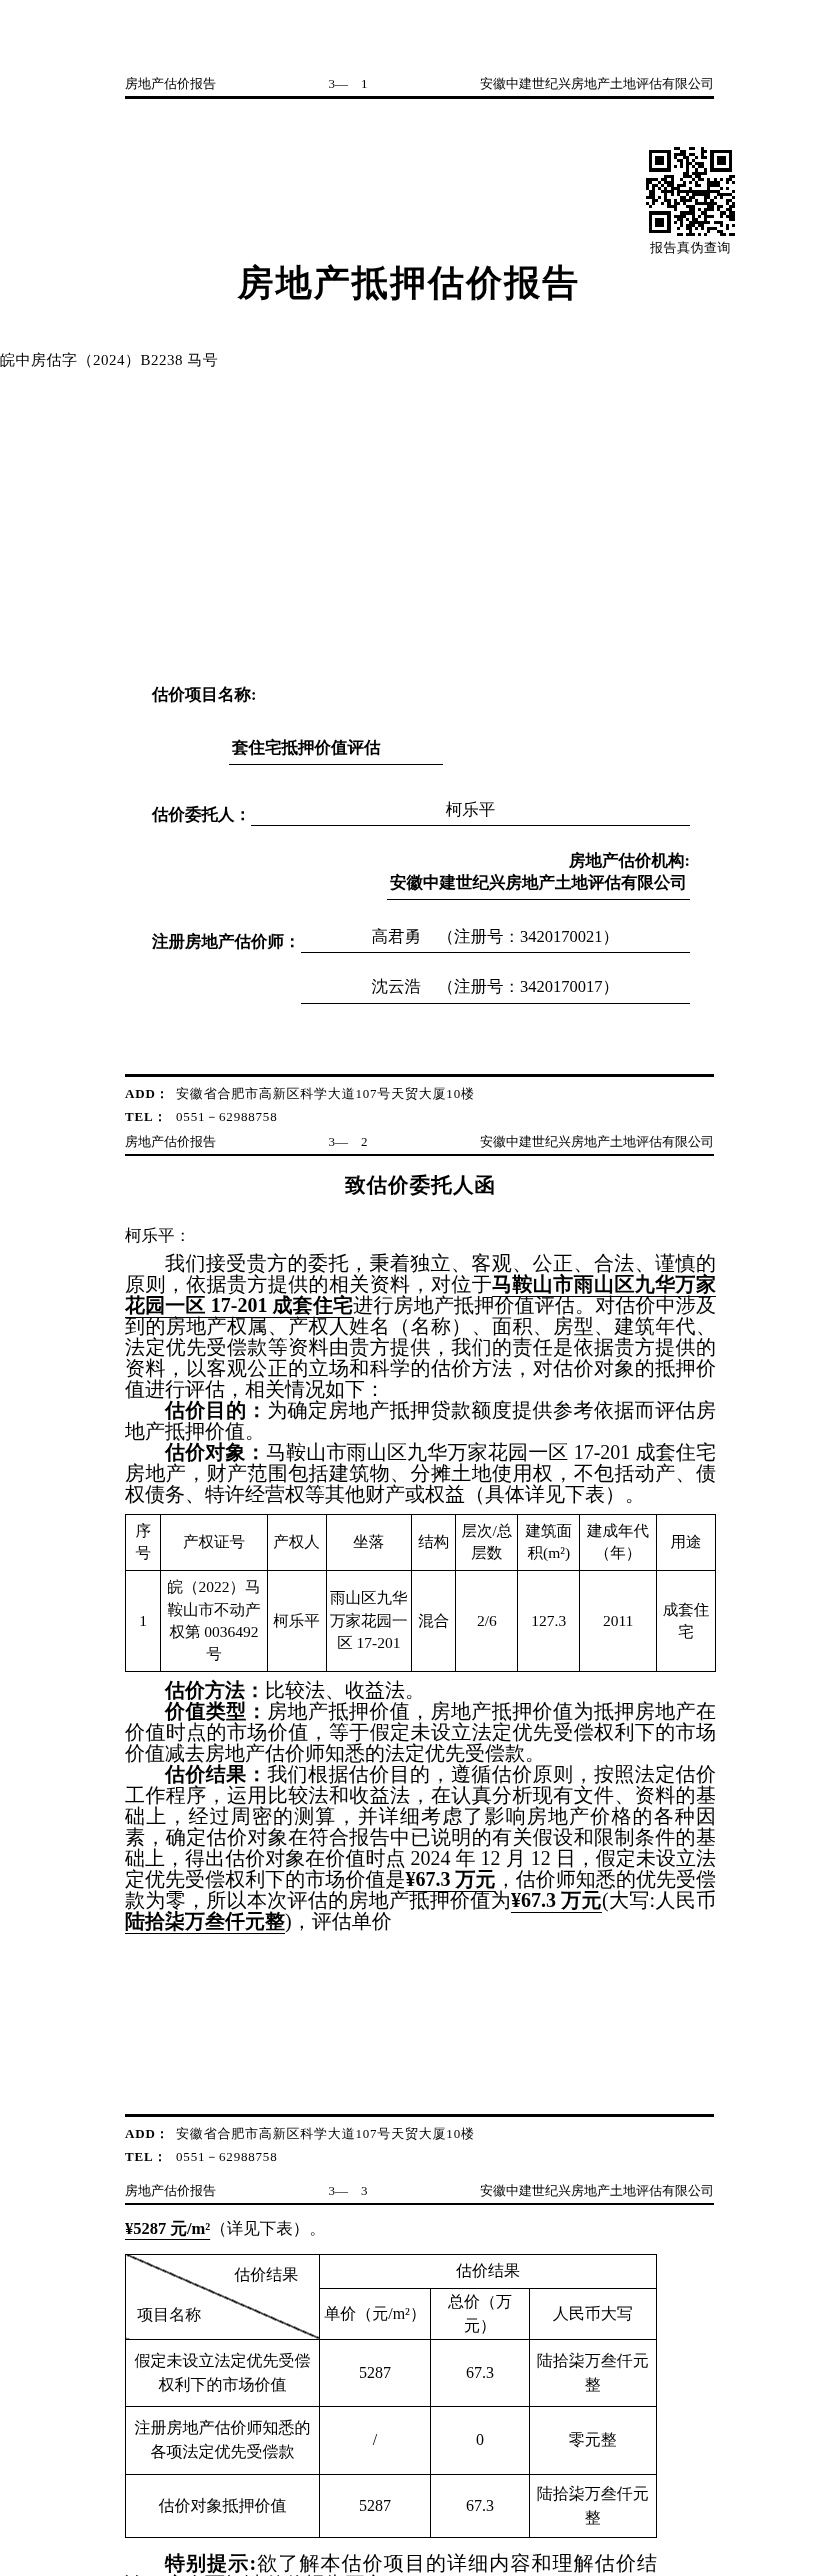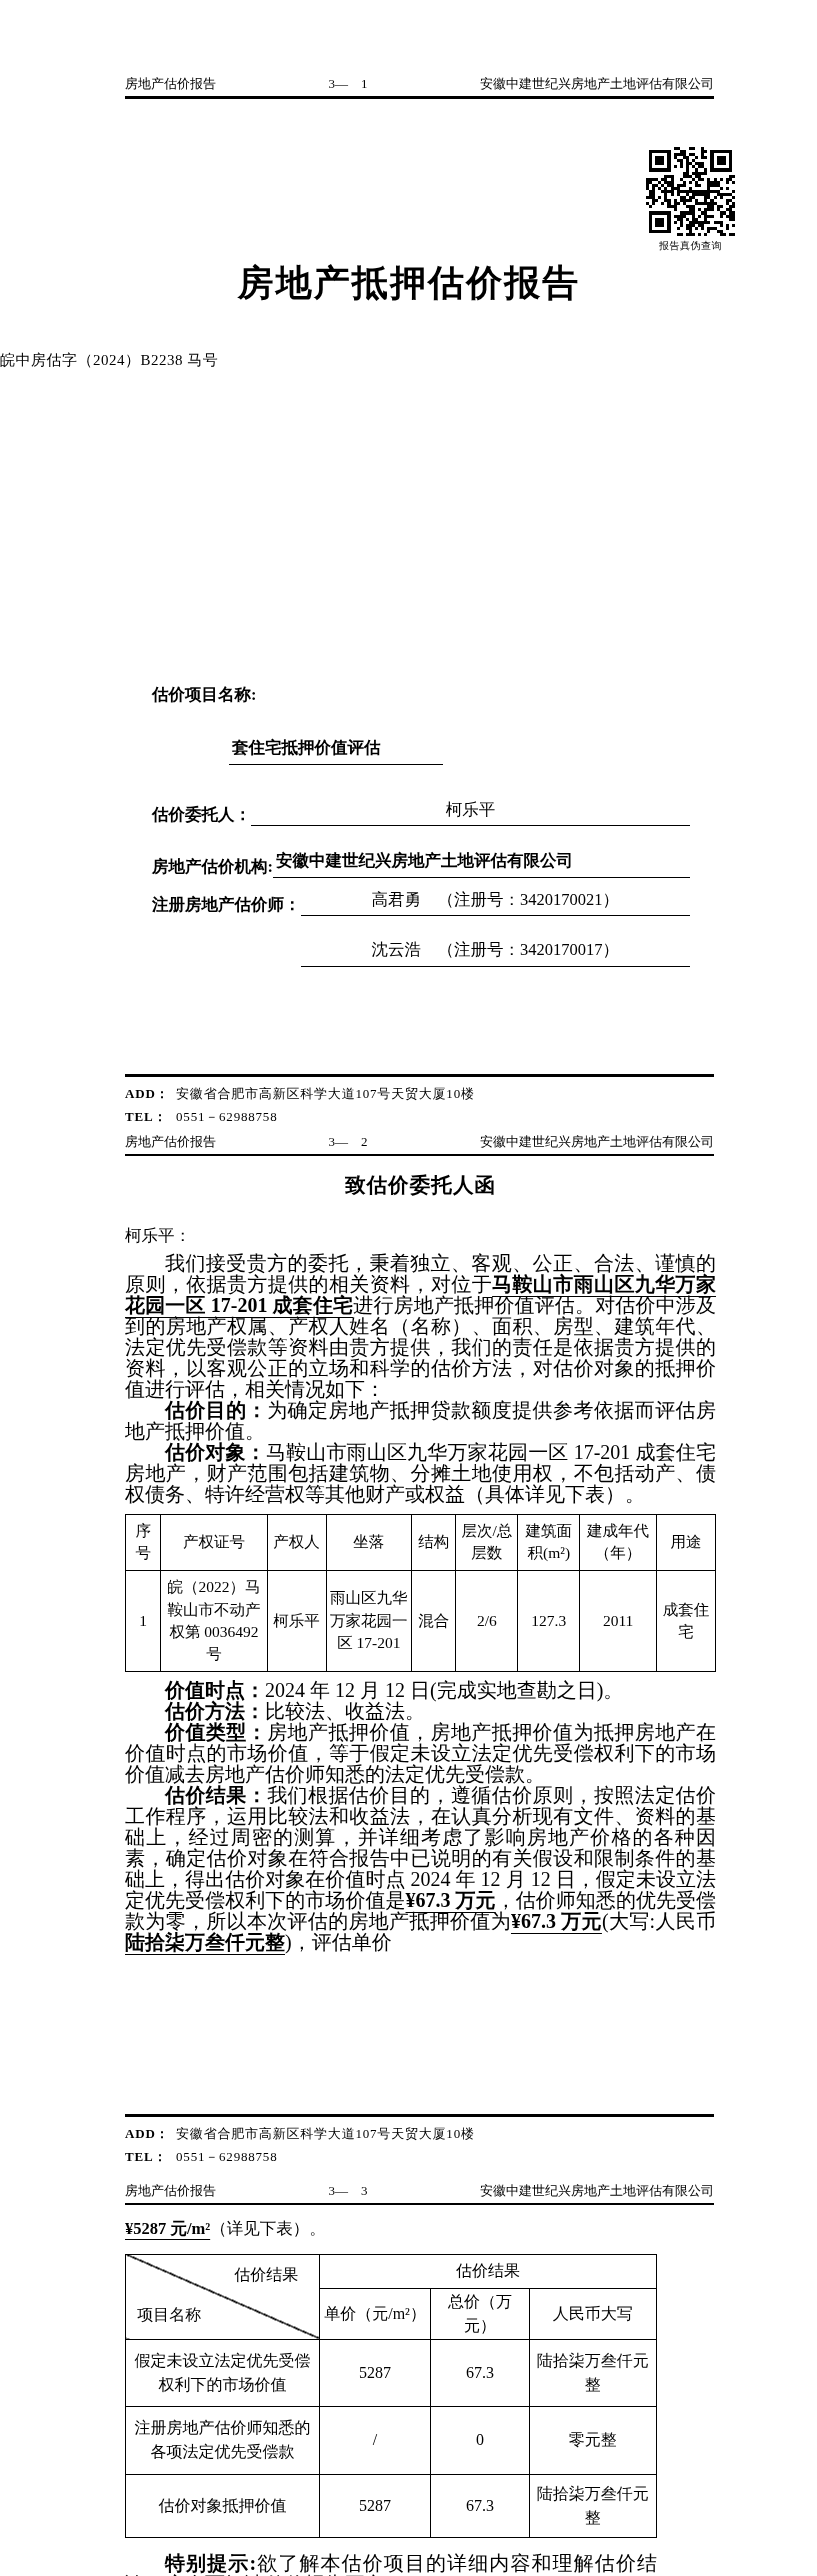--- a/index.html
+++ b/index.html
@@ -23,37 +23,37 @@
 
   .pfoot { position:absolute; left:125px; width:589px; }
   .frule { height:2.6px; background:#000; }
   .addr { font-size:13px; margin-top:8.2px; letter-spacing:0.8px; }
   .addr .lab { display:inline-block; min-width:47px; }
   .addr + .addr { margin-top:5.2px; }
 
   
   .qrbox { position:absolute; left:646px; top:147px; width:89px; }
   .qrbox svg { width:89px; height:89px; display:block; }
-  .qrcap { text-align:center; font-size:10px; margin-top:3.1px; letter-spacing:0.5px; }
+  .qrcap { text-align:center; font-size:13px; margin-top:3.1px; letter-spacing:0.5px; }
 
   .rtitle { position:absolute; top:259px; left:0; width:100%; text-align:center;
             font-size:36px; font-weight:bold; letter-spacing:2.1px; }
   .rnum   { position:absolute; top:351px; left:0; width:100%; text-align:left;
             font-size:15px; letter-spacing:0.5px; }
 
   .info { position:absolute; top:684px; left:152px; width:538px; font-size:16.5px; }
   .f { display:flex; align-items:flex-end; }
   .fl { font-weight:bold; white-space:nowrap; }
   .fv { flex:1; border-bottom:1px solid #000; padding:0 3.1px 4.6px 3.1px; white-space:pre; }
   .fv.ctr { text-align:center; }
   .fv.bold { font-weight:bold; }
   .fit { display:inline-block; border-bottom:1px solid #000; padding:0 62px 4.6px 3.1px;
          font-weight:bold; }
   .spacer { visibility:hidden; }
-  .mb66{margin-bottom:34px;} .mb46{margin-bottom:24px;} .mb43{margin-bottom:11px;}
+  .mb66{margin-bottom:34px;} .mb46{margin-bottom:24px;} .mb43{margin-bottom:26px;flex-direction:column;}
   .mb44{margin-bottom:23px;} .mb48{margin-bottom:25px;}
 
   
   .flow2 { position:absolute; top:31px; left:125px; width:591px; }
   .ltitle { text-align:center; font-size:20.6px; font-weight:bold; margin-top:7.2px;
             letter-spacing:1px; }
   .salut { font-size:16.5px; margin-top:26px; }
   .body-p { font-size:20px; line-height:21px; text-align:justify; text-indent:2em; }
   .first-p { margin-top:6.2px; }
   .lab { font-weight:bold; }
@@ -199,21 +199,20 @@
           <td>雨山区九华万家花园一区 17-201</td>
           <td>混合</td>
           <td>2/6</td>
           <td>127.3</td>
           <td>2011</td>
           <td>成套住宅</td>
         </tr>
       </tbody>
     </table>
 
-    <p class="body-p"><span class="lab">价值时点：</span><span>2024 年 12 月 12 日(完成实地查勘之日)。</span></p>
 
     <p class="body-p"><span class="lab">估价方法：</span><span>比较法、收益法。</span></p>
 
     <p class="body-p"><span class="lab">价值类型：</span><span>房地产抵押价值，房地产抵押价值为抵押房地产在价值时点的市场价值，等于假定未设立法定优先受偿权利下的市场价值减去房地产估价师知悉的法定优先受偿款。</span></p>
 
     <p class="body-p"><span class="lab">估价结果：</span><span>我们根据估价目的，遵循估价原则，按照法定估价工作程序，运用比较法和收益法，在认真分析现有文件、资料的基础上，经过周密的测算，并详细考虑了影响房地产价格的各种因素，确定估价对象在符合报告中已说明的有关假设和限制条件的基础上，得出估价对象在价值时点 2024 年 12 月 12 日，假定未设立法定优先受偿权利下的市场价值是</span><span class="u">¥67.3 万元</span><span>，估价师知悉的优先受偿款为零，所以本次评估的房地产抵押价值为</span><span class="u">¥67.3 万元</span><span>(大写:人民币</span><span class="u">陆拾柒万叁仟元整</span><span>)，评估单价</span></p>
   </div>
 
   <div class="pfoot" style="top:981px;">
     <div class="frule"></div>

